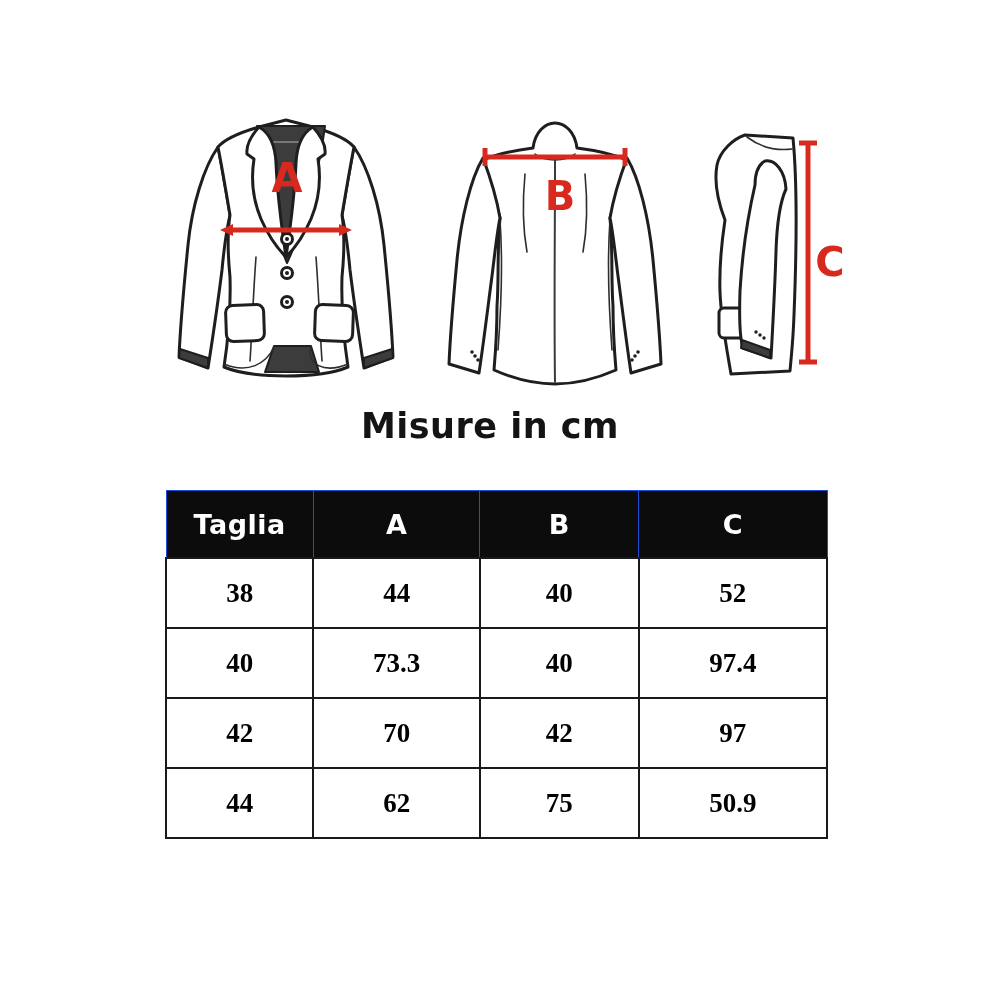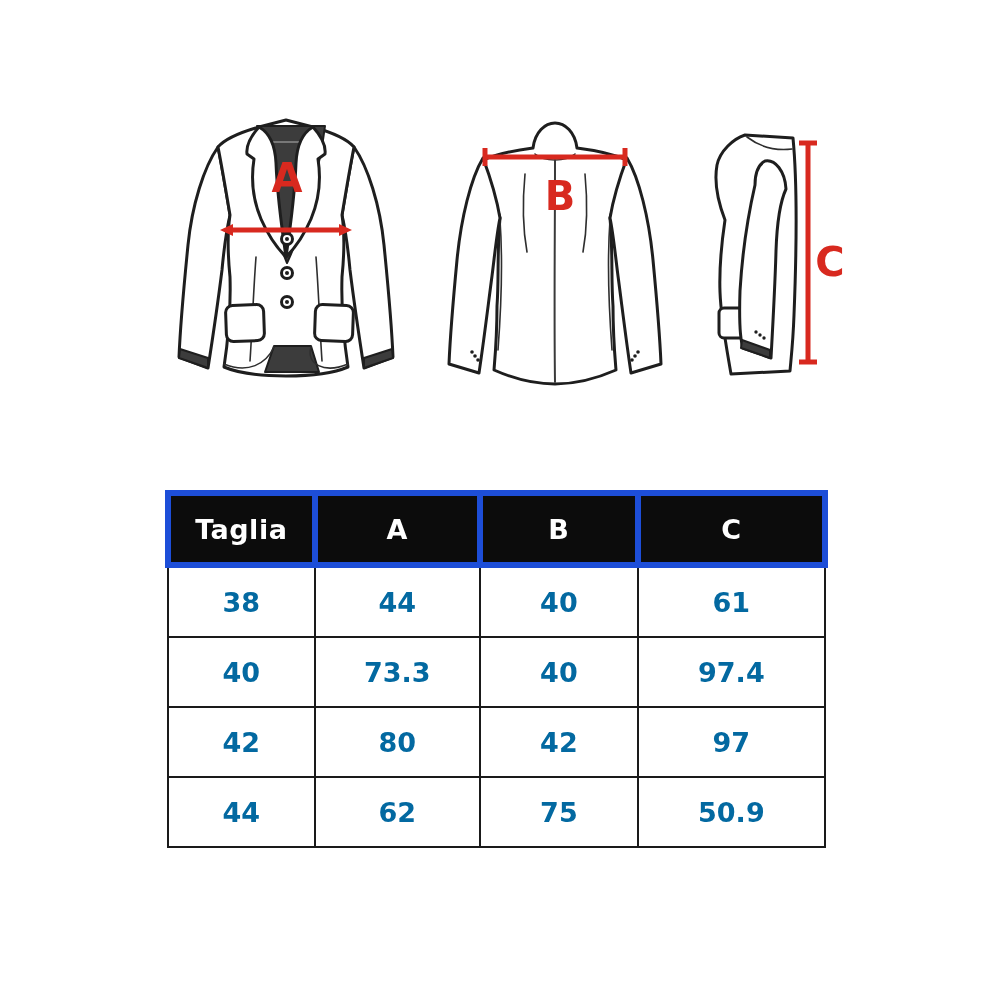--- a/index.html
+++ b/index.html
@@ -27,25 +27,25 @@
     position:absolute; top:406px; left:0; width:980px; text-align:center;
     font-size:35px; font-weight:bold; color:#141414; letter-spacing:.5px;
   }
   table.size-table{
     position:absolute; left:165px; top:490px; width:663px;
     border-collapse:collapse; table-layout:fixed;
     font-weight:bold; text-align:center;
   }
   table.size-table th{
     background:#0c0c0c; color:#ffffff; height:64px; font-size:27px;
-    border:6px solid #1d4ed8; letter-spacing:.5px;
+    border:1px solid #1d4ed8; letter-spacing:.5px;
   }
   table.size-table td{
-    height:66px; font-size:27px; color:#0369a1;
-    border:2px solid #1a1a1a; background:#ffffff;
+    height:66px; font-size:27px; color:#000000;
+    border:2px solid #1a1a1a; background:#ffffff;font-family:Liberation Serif, serif;
   }
 </style>
 </head>
 <body>
 
 <div class="canvas">
 
   <svg class="art" style="left:160px;top:105px;width:245px;height:290px" viewBox="0 0 245 290">
     <g>
 
@@ -133,20 +133,21 @@
     </g>
 
     <g class="red">
       <line x1="113" y1="38" x2="113" y2="257"></line>
       <line x1="104" y1="38" x2="122" y2="38"></line>
       <line x1="104" y1="257" x2="122" y2="257"></line>
       <text x="135" y="171">C</text>
     </g>
   </svg>
 
+  <div class="title">Misure in cm</div>
 
   <table class="size-table">
     <colgroup>
       <col style="width:22.3%">
         <col style="width:25.2%">
         <col style="width:24%">
         <col style="width:28.5%">
     </colgroup>
     <thead>
       <tr>
@@ -154,31 +155,31 @@
         <th>A</th>
         <th>B</th>
         <th>C</th>
       </tr>
     </thead>
     <tbody>
       <tr>
         <td>38</td>
         <td>44</td>
         <td>40</td>
-        <td>61</td>
+        <td>52</td>
       </tr>
       <tr>
         <td>40</td>
         <td>73.3</td>
         <td>40</td>
         <td>97.4</td>
       </tr>
       <tr>
         <td>42</td>
-        <td>80</td>
+        <td>70</td>
         <td>42</td>
         <td>97</td>
       </tr>
       <tr>
         <td>44</td>
         <td>62</td>
         <td>75</td>
         <td>50.9</td>
       </tr>
     </tbody>

